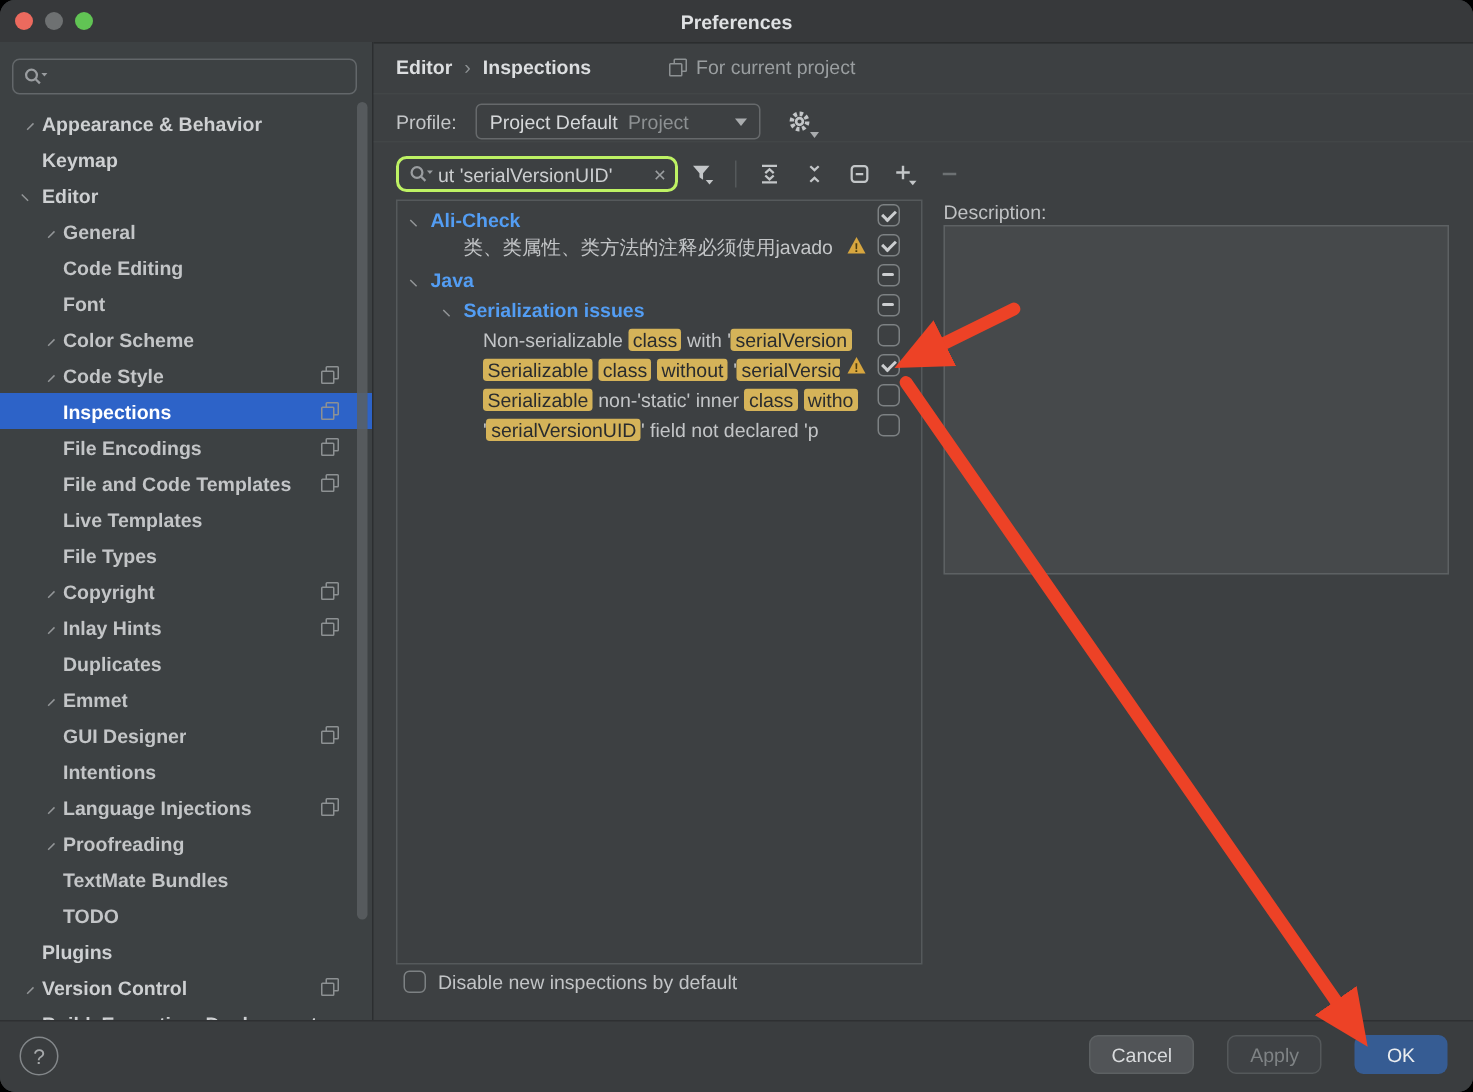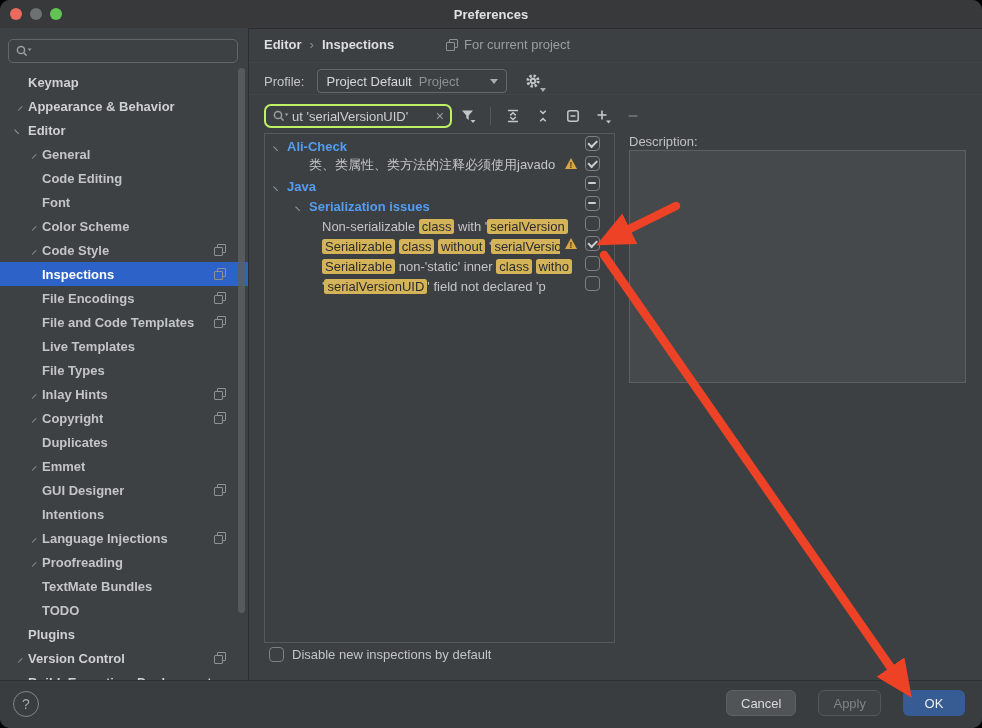--- a/index.html
+++ b/index.html
@@ -117,26 +117,26 @@
     <div class="sb-search">
       <svg width="17" height="14" viewBox="0 0 17 14">
         <circle cx="6" cy="6" r="3.6" fill="none" stroke="#9a9da0" stroke-width="1.5"></circle>
         <line x1="8.8" y1="8.8" x2="11.6" y2="11.6" stroke="#9a9da0" stroke-width="1.5"></line>
         <path d="M12.6 4.6h4l-2 2.4z" fill="#9a9da0"></path>
       </svg>
       <input type="text" placeholder="" style="">
     </div>
     <div class="sb-list">
         <div class="sb-item lvl0 bold">
+          <span class="chev r"></span>
+          <span class="sb-label">Appearance &amp; Behavior</span>
+        </div>
+        <div class="sb-item lvl0 bold">
           <span class="chev none"></span>
           <span class="sb-label">Keymap</span>
-        </div>
-        <div class="sb-item lvl0 bold">
-          <span class="chev r"></span>
-          <span class="sb-label">Appearance &amp; Behavior</span>
         </div>
         <div class="sb-item lvl0 bold">
           <span class="chev d"></span>
           <span class="sb-label">Editor</span>
         </div>
         <div class="sb-item lvl1">
           <span class="chev r"></span>
           <span class="sb-label">General</span>
         </div>
         <div class="sb-item lvl1">
@@ -174,26 +174,26 @@
         <div class="sb-item lvl1">
           <span class="chev none"></span>
           <span class="sb-label">Live Templates</span>
         </div>
         <div class="sb-item lvl1">
           <span class="chev none"></span>
           <span class="sb-label">File Types</span>
         </div>
         <div class="sb-item lvl1">
           <span class="chev r"></span>
+          <span class="sb-label">Copyright</span>
+          <span class="copy-icon"></span>
+        </div>
+        <div class="sb-item lvl1">
+          <span class="chev r"></span>
           <span class="sb-label">Inlay Hints</span>
-          <span class="copy-icon"></span>
-        </div>
-        <div class="sb-item lvl1">
-          <span class="chev r"></span>
-          <span class="sb-label">Copyright</span>
           <span class="copy-icon"></span>
         </div>
         <div class="sb-item lvl1">
           <span class="chev none"></span>
           <span class="sb-label">Duplicates</span>
         </div>
         <div class="sb-item lvl1">
           <span class="chev r"></span>
           <span class="sb-label">Emmet</span>
         </div>

